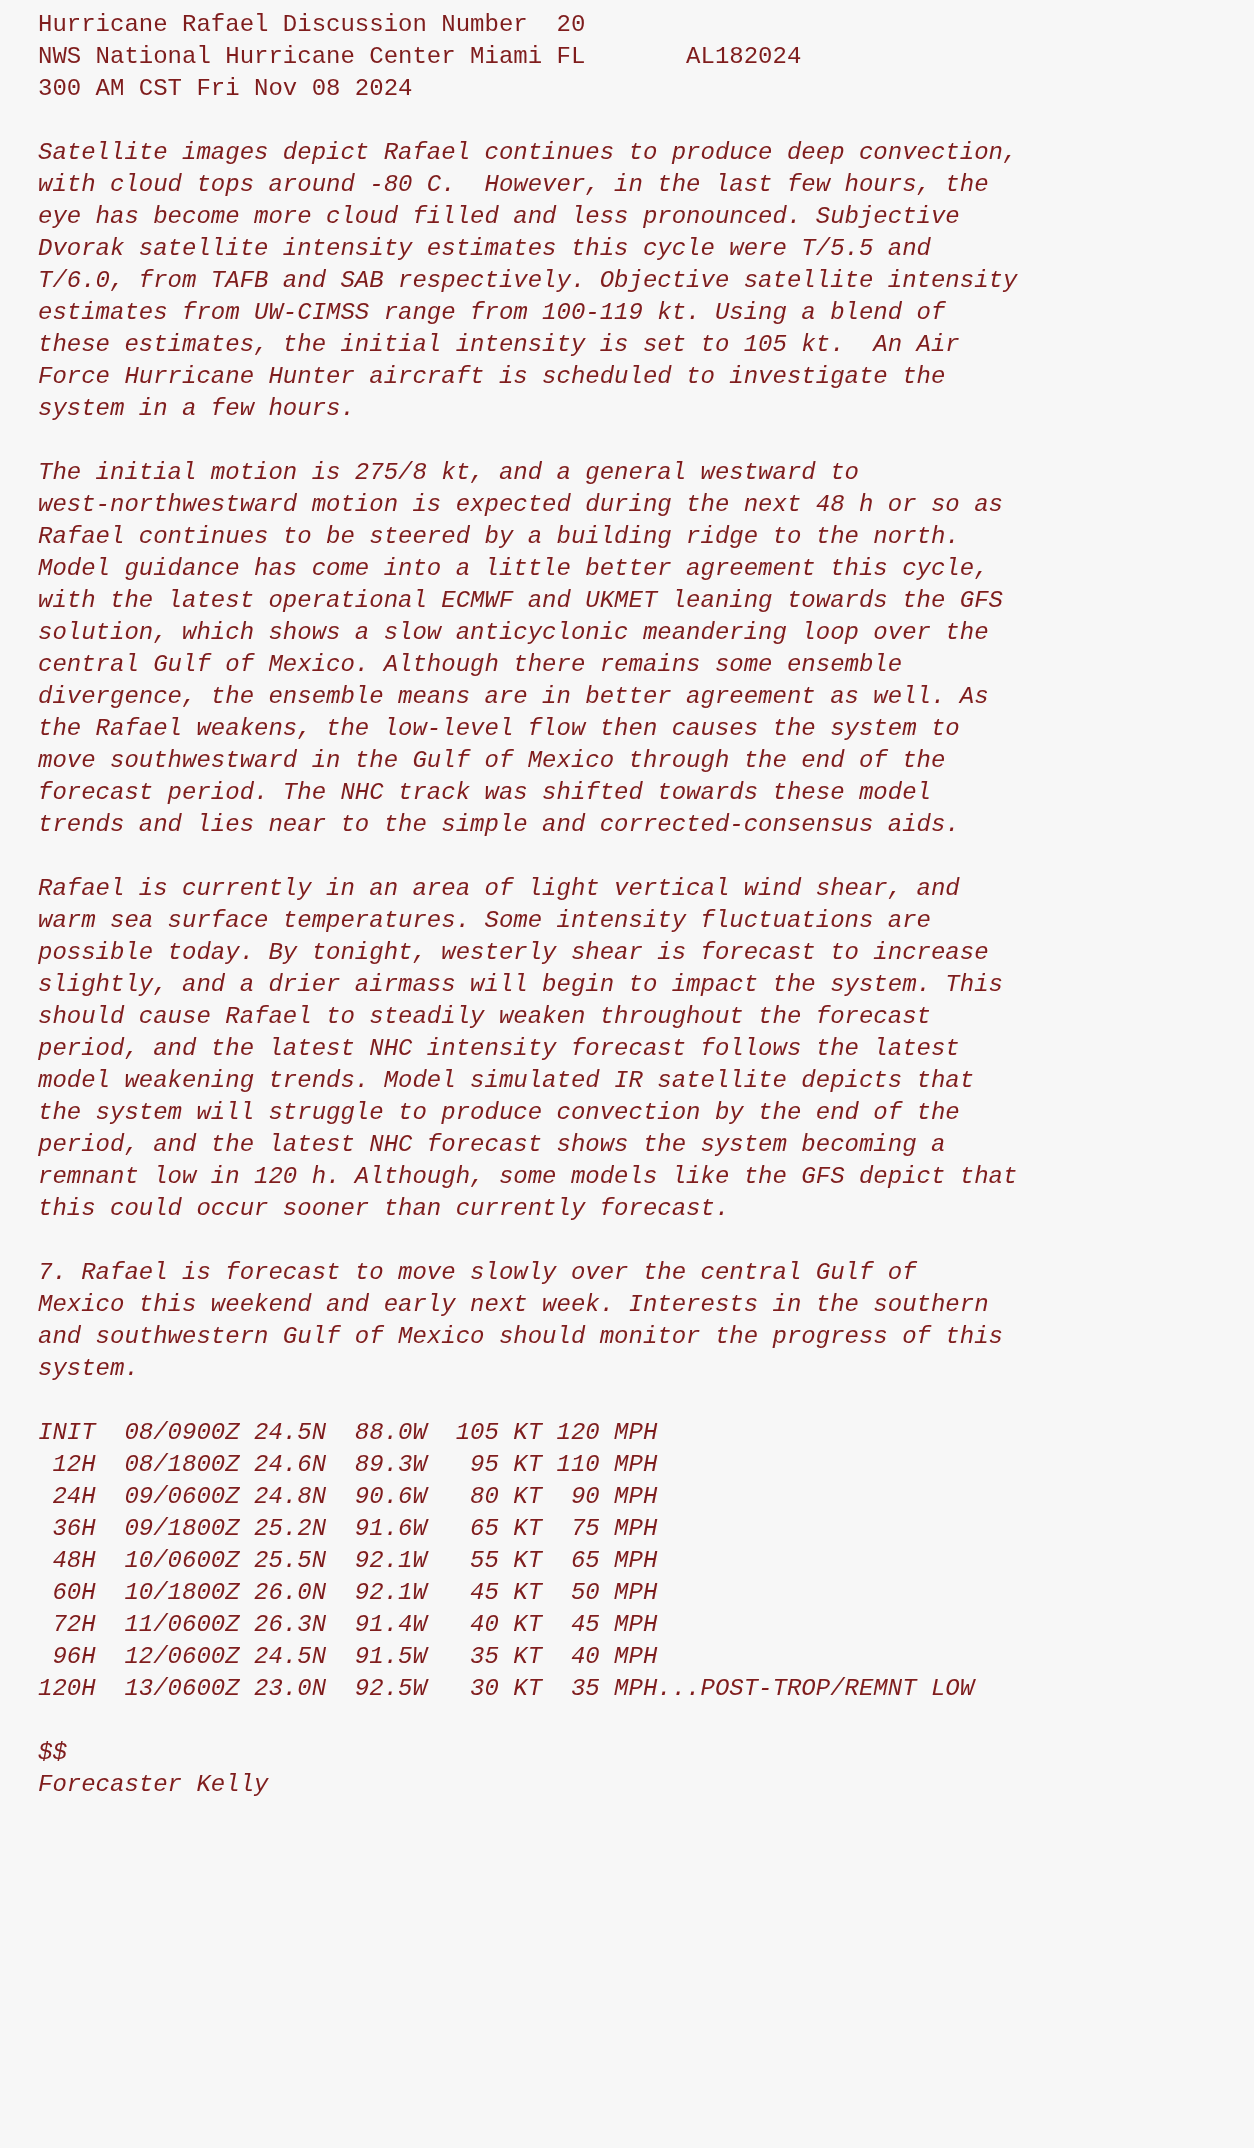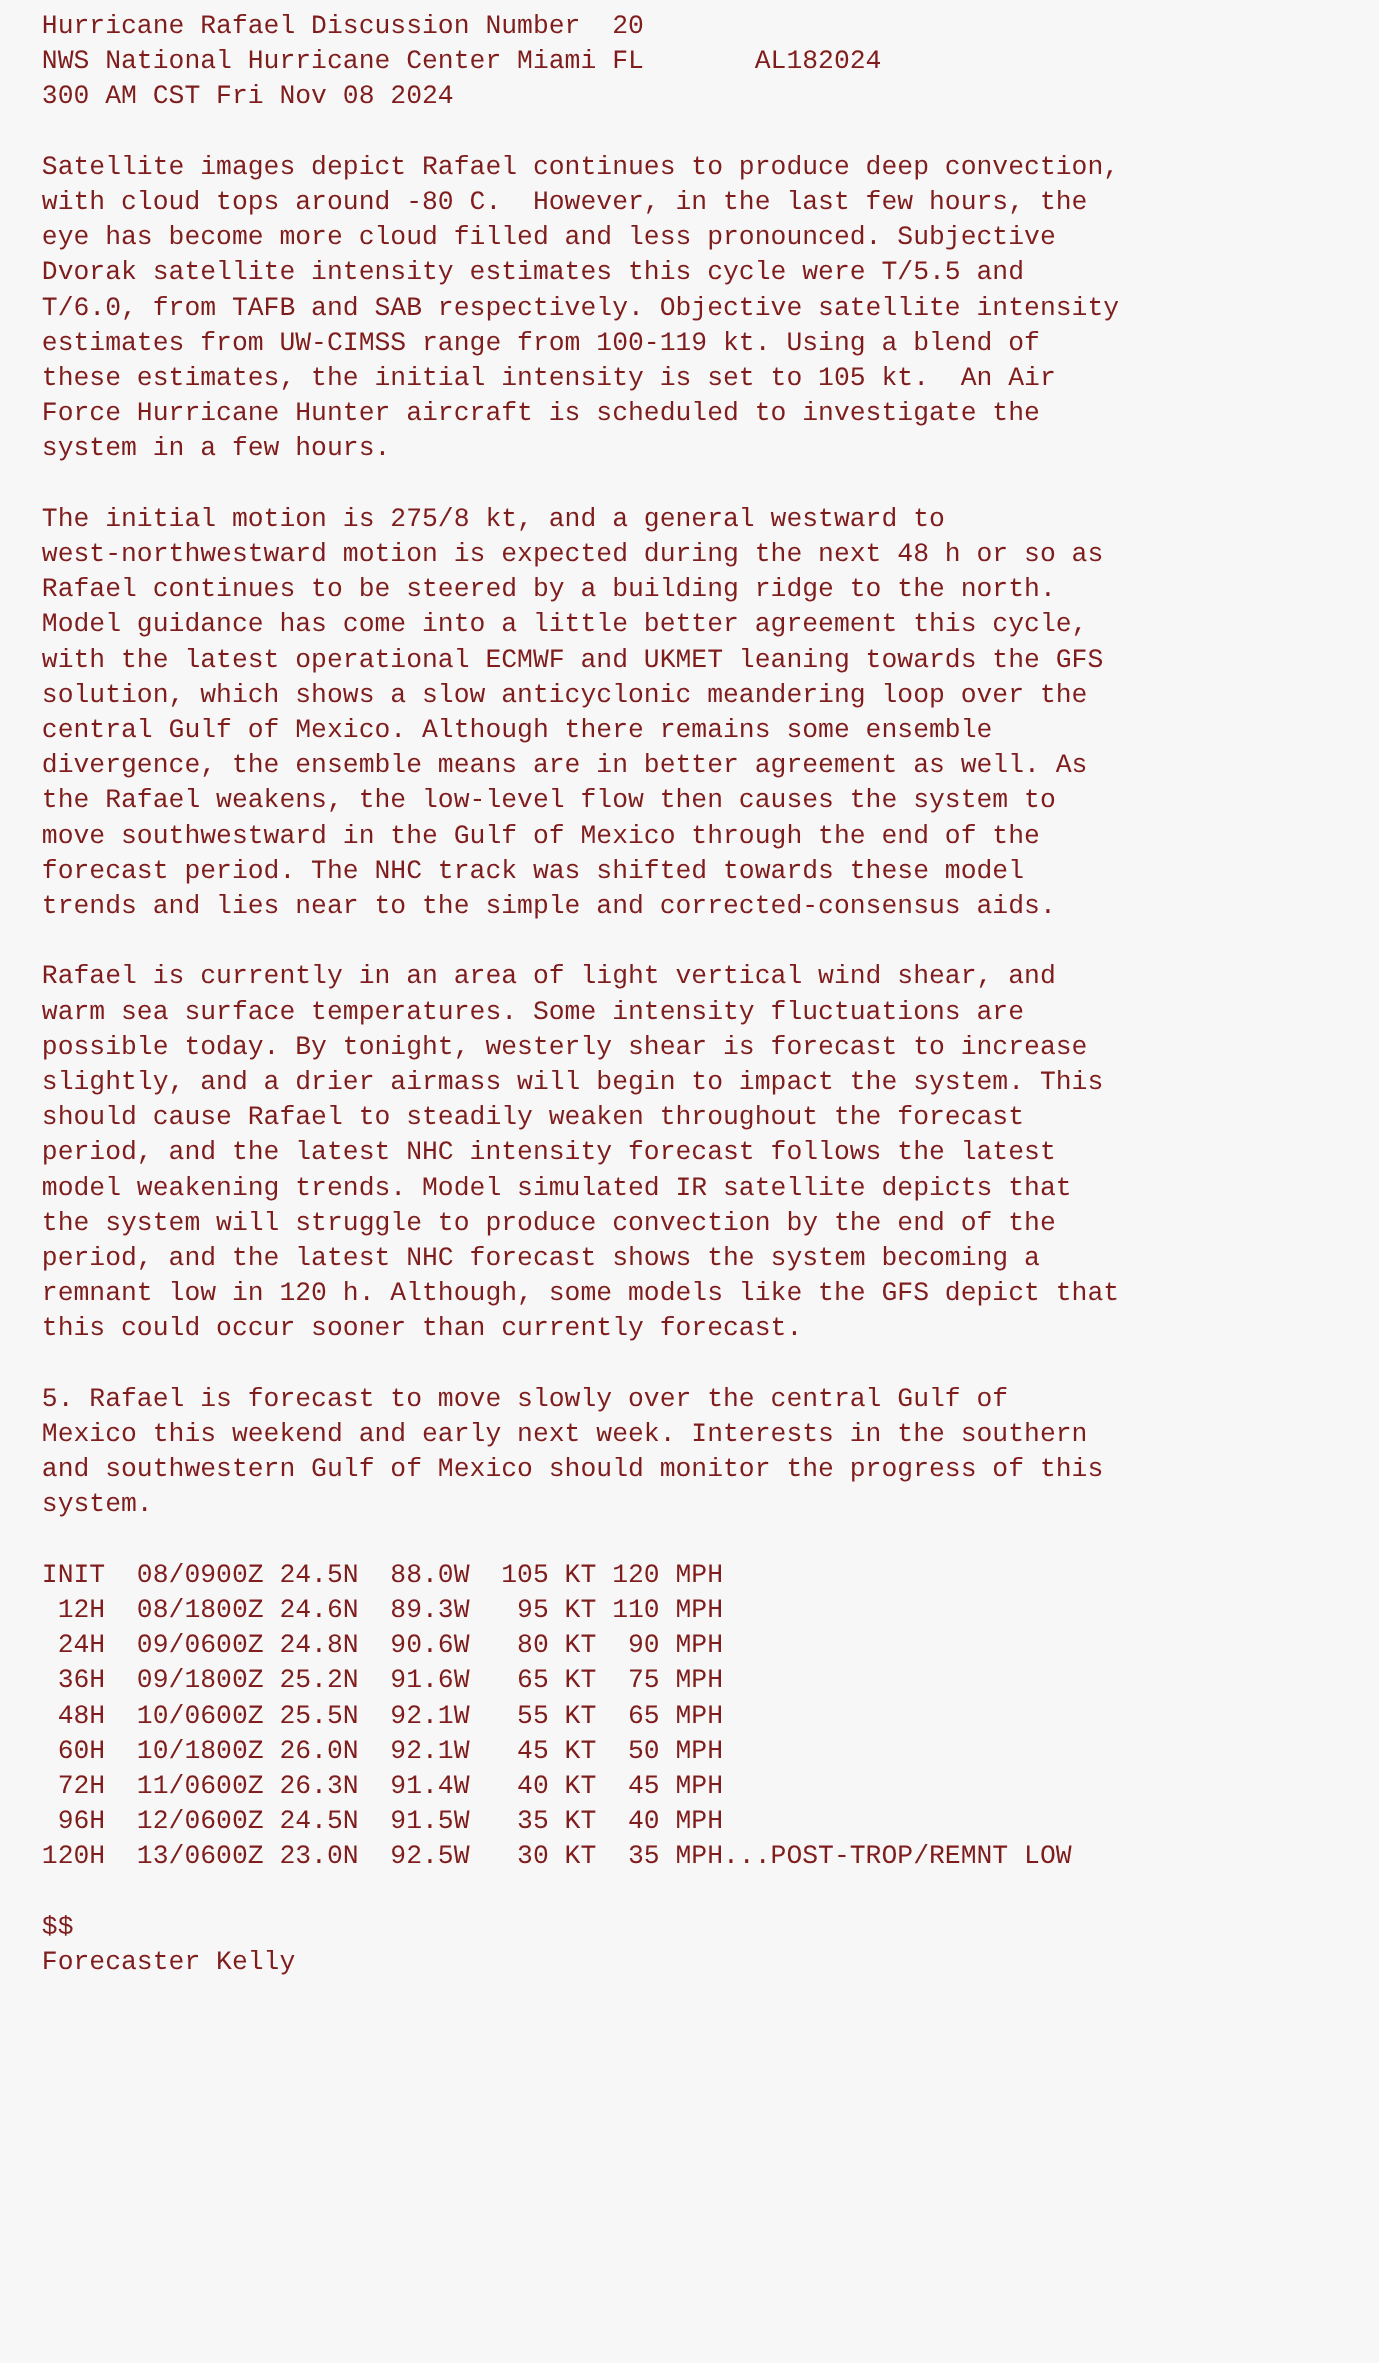--- a/index.html
+++ b/index.html
@@ -13,21 +13,21 @@
   }
   .doc pre {
     margin: 0;
     font-family: "Liberation Mono", "DejaVu Sans Mono", monospace;
     font-size: 24px;
     line-height: 32px;
     color: #7f1d1d;
     white-space: pre;
   }
   
-  .gap1 { margin-top: 32px !important; }
+  .gap1 { margin-top: 32px !important; font-style: italic; }
   .gap2 { margin-top: 64px !important; }
 </style>
 </head>
 <body>
 
 <div class="doc">
 
   <pre>Hurricane Rafael Discussion Number  20
 NWS National Hurricane Center Miami FL       AL182024
 300 AM CST Fri Nov 08 2024</pre>
@@ -62,21 +62,21 @@
 should cause Rafael to steadily weaken throughout the forecast
 period, and the latest NHC intensity forecast follows the latest
 model weakening trends. Model simulated IR satellite depicts that
 the system will struggle to produce convection by the end of the
 period, and the latest NHC forecast shows the system becoming a
 remnant low in 120 h. Although, some models like the GFS depict that
 this could occur sooner than currently forecast.</pre>
 
 
 
-  <pre class="gap1">5. Rafael is forecast to move slowly over the central Gulf of
+  <pre class="gap1">7. Rafael is forecast to move slowly over the central Gulf of
 Mexico this weekend and early next week. Interests in the southern
 and southwestern Gulf of Mexico should monitor the progress of this
 system.</pre>
 
 
   <pre class="gap1">INIT  08/0900Z 24.5N  88.0W  105 KT 120 MPH
  12H  08/1800Z 24.6N  89.3W   95 KT 110 MPH
  24H  09/0600Z 24.8N  90.6W   80 KT  90 MPH
  36H  09/1800Z 25.2N  91.6W   65 KT  75 MPH
  48H  10/0600Z 25.5N  92.1W   55 KT  65 MPH

